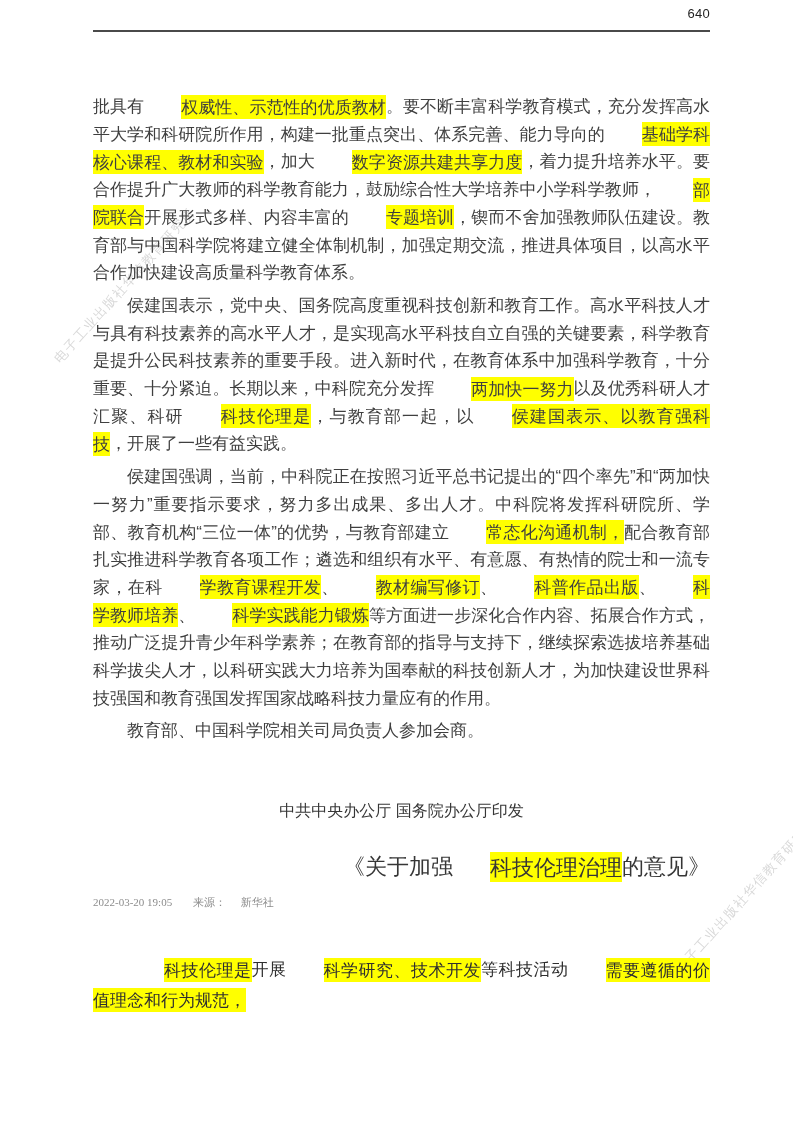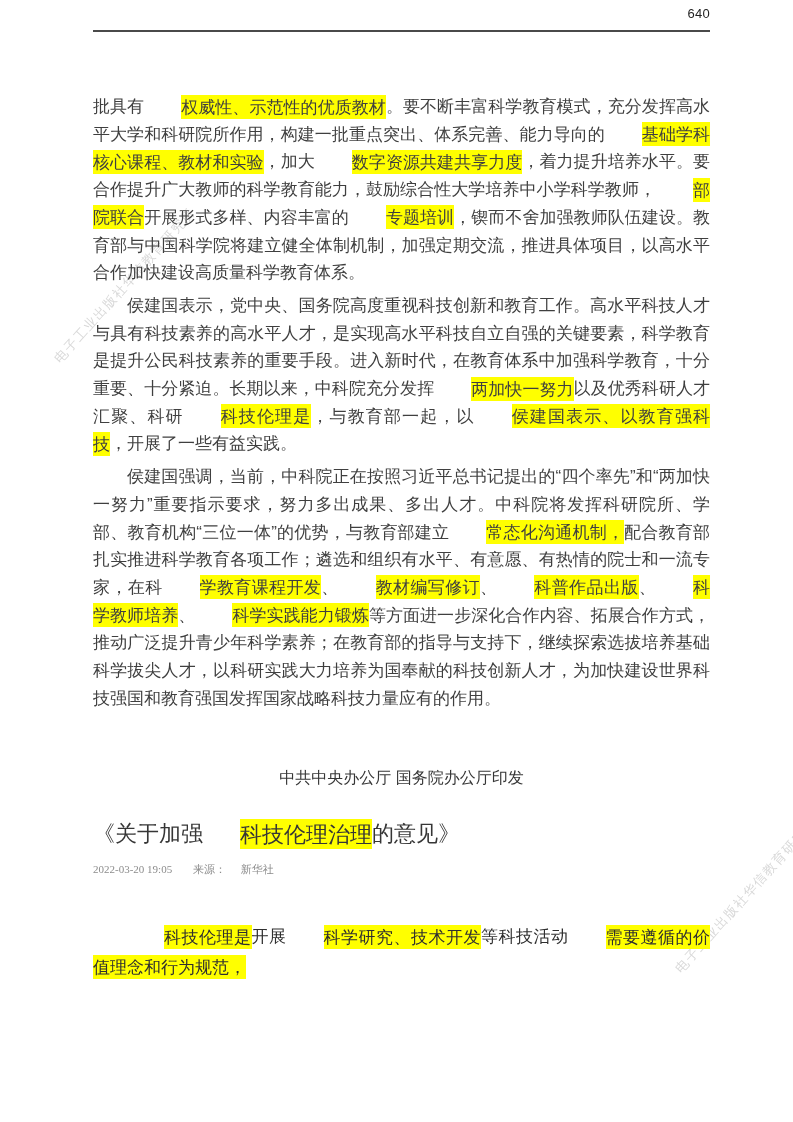--- a/index.html
+++ b/index.html
@@ -63,21 +63,21 @@
   }
   .title-1 {
     margin-top: 56px;
     text-align: center;
     font-size: 16px;
     font-weight: 400;
     color: var(--title-color, #363636);
   }
   .title-2 {
     margin-top: 30px;
-    text-align: left;
+    text-align: right;
     font-size: 22px;
     font-weight: 400;
     color: var(--title-color, #363636);
   }
   .meta {
     margin-top: 13px;
     font-family: "Liberation Serif", serif;
     font-size: 11px;
     color: var(--meta-color, #8c8c8c);
   }
@@ -103,20 +103,21 @@
 
   <div class="watermark wm-left">电子工业出版社华信教育研究所</div>
   <div class="watermark wm-right">电子工业出版社华信教育研究所</div>
 
   <div class="content">
 
     <section class="article-sans">
       <p class="first"><span>批具有</span><span class="hl">权威性、示范性的优质教材</span><span>。要不断丰富科学教育模式，充分发挥高水平大学和科研院所作用，构建一批重点突出、体系完善、能力导向的</span><span class="hl">基础学科核心课程、教材和实验</span><span>，加大</span><span class="hl">数字资源共建共享力度</span><span>，着力提升培养水平。要合作提升广大教师的科学教育能力，鼓励综合性大学培养中小学科学教师，</span><span class="hl">部院联合</span><span>开展形式多样、内容丰富的</span><span class="hl">专题培训</span><span>，锲而不舍加强教师队伍建设。教育部与中国科学院将建立健全体制机制，加强定期交流，推进具体项目，以高水平合作加快建设高质量科学教育体系。</span></p>
       <p><span>侯建国表示，党中央、国务院高度重视科技创新和教育工作。高水平科技人才与具有科技素养的高水平人才，是实现高水平科技自立自强的关键要素，科学教育是提升公民科技素养的重要手段。进入新时代，在教育体系中加强科学教育，十分重要、十分紧迫。长期以来，中科院充分发挥</span><span class="hl">两加快一努力</span><span>以及优秀科研人才汇聚、科研</span><span class="hl">科技伦理是</span><span>，与教育部一起，以</span><span class="hl">侯建国表示、以教育强科技</span><span>，开展了一些有益实践。</span></p>
       <p><span>侯建国强调，当前，中科院正在按照习近平总书记提出的“四个率先”和“两加快一努力”重要指示要求，努力多出成果、多出人才。中科院将发挥科研院所、学部、教育机构“三位一体”的优势，与教育部建立</span><span class="hl">常态化沟通机制，</span><span>配合教育部扎实推进科学教育各项工作；遴选和组织有水平、有意愿、有热情的院士和一流专家，在科</span><span class="hl">学教育课程开发</span><span>、</span><span class="hl">教材编写修订</span><span>、</span><span class="hl">科普作品出版</span><span>、</span><span class="hl">科学教师培养</span><span>、</span><span class="hl">科学实践能力锻炼</span><span>等方面进一步深化合作内容、拓展合作方式，推动广泛提升青少年科学素养；在教育部的指导与支持下，继续探索选拔培养基础科学拔尖人才，以科研实践大力培养为国奉献的科技创新人才，为加快建设世界科技强国和教育强国发挥国家战略科技力量应有的作用。</span></p>
+      <p><span>教育部、中国科学院相关司局负责人参加会商。</span></p>
     </section>
 
     <div class="title-1">中共中央办公厅 国务院办公厅印发</div>
     <div class="title-2"><span>《关于加强</span><span class="hl">科技伦理治理</span><span>的意见》</span></div>
 
     <div class="meta">
       <span class="meta-date">2022-03-20 19:05</span>
       <span class="meta-src-label">来源：</span>
       <span class="meta-src">新华社</span>
     </div>

